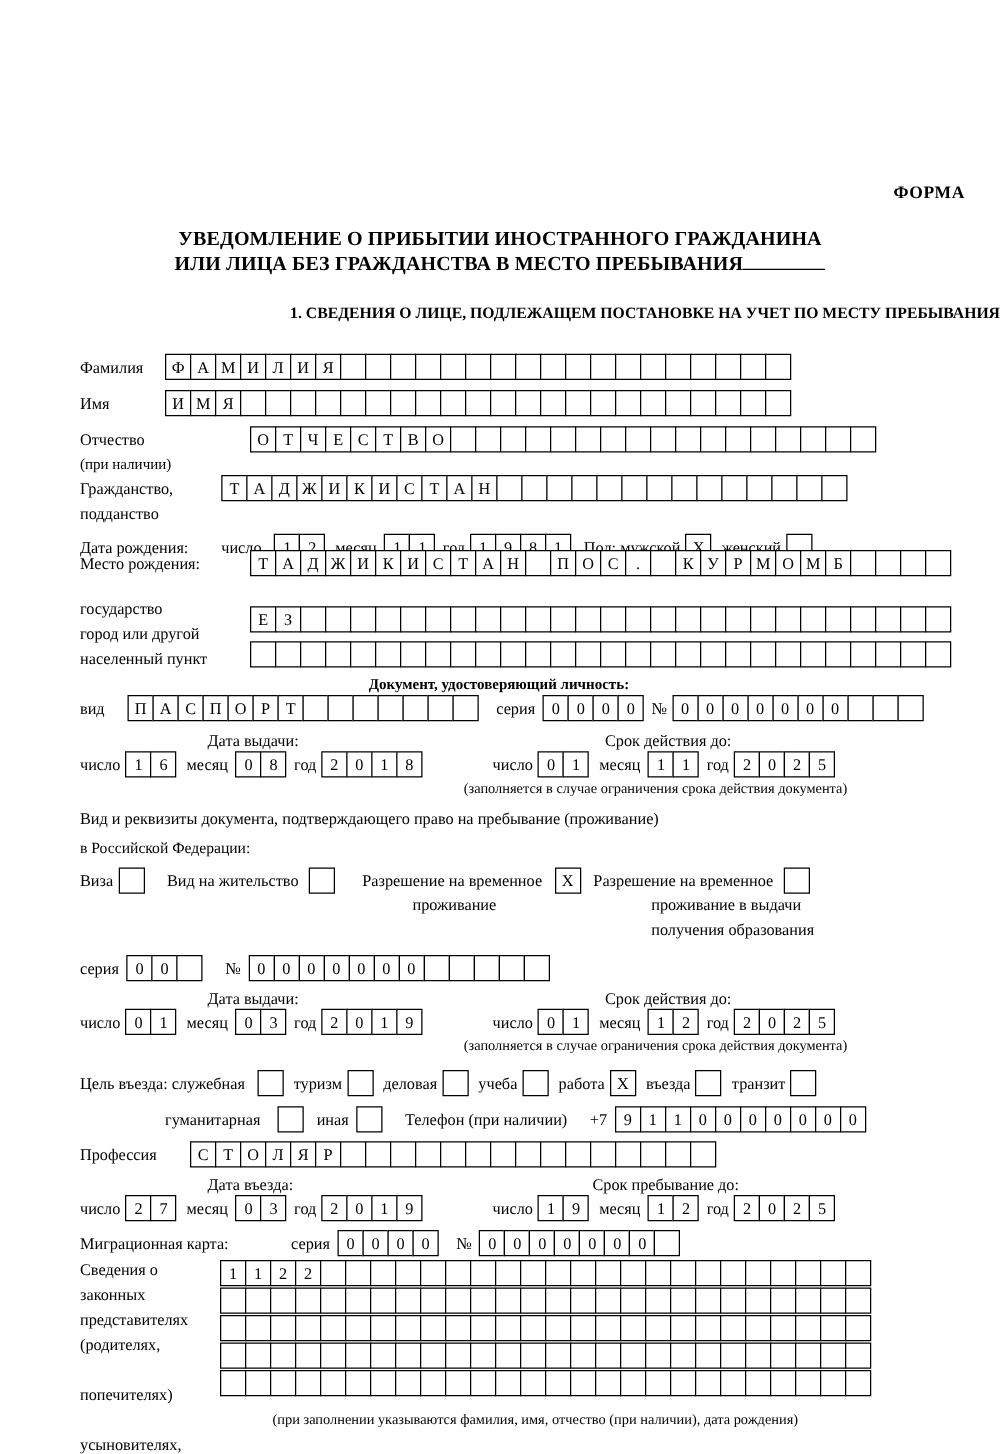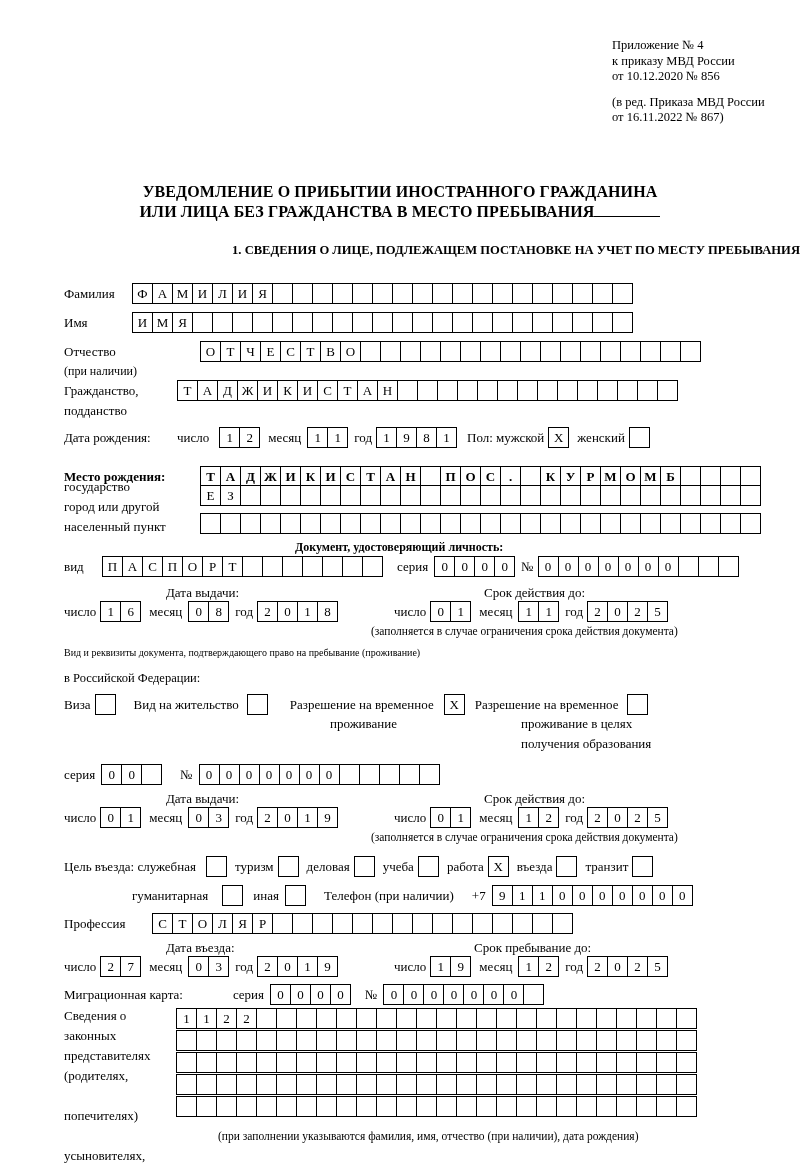--- a/index.html
+++ b/index.html
@@ -87,28 +87,22 @@
   .sp14 { width: 14px; }
   .sp18 { width: 18px; }
   .sp22 { width: 22px; }
   .sp28 { width: 28px; }
 </style>
 </head>
 <body>
 
 <div class="page">
 
-  <div class="hdr">
-    <div>Приложение № 4</div>
-    <div>к приказу МВД России</div>
-    <div>от 10.12.2020 № 856</div>
-    <div class="sub">(в ред. Приказа МВД России</div>
-    <div>от 16.11.2022 № 867)</div>
-  </div>
-
+
+  <div class="forma">ФОРМА</div>
 
   <div class="title">
     <span>УВЕДОМЛЕНИЕ О ПРИБЫТИИ ИНОСТРАННОГО ГРАЖДАНИНА</span><br>
     <span>ИЛИ ЛИЦА БЕЗ ГРАЖДАНСТВА В МЕСТО ПРЕБЫВАНИЯ</span><span class="ul"></span>
   </div>
 
   <div class="section-title">1. СВЕДЕНИЯ О ЛИЦЕ, ПОДЛЕЖАЩЕМ ПОСТАНОВКЕ НА УЧЕТ ПО МЕСТУ ПРЕБЫВАНИЯ</div>
 
   <div class="row" style="left:64px; top:283px;">
     <div class="lbl" style="width:68px;">Фамилия</div>
@@ -263,21 +257,21 @@
     <div class="sp10"></div>
     <div class="lbl">Пол: мужской</div>
     <div class="sp4"></div>
     <div class="single">X</div>
     <div class="sp8"></div>
     <div class="lbl">женский</div>
     <div class="sp4"></div>
     <div class="single"></div>
   </div>
 
-  <div class="row" style="left:64px; top:466px;font-weight:bold;">
+  <div class="row" style="left:64px; top:440px;">
     <div class="lbl" style="width:136px;">Место рождения:</div>
     <div class="boxes" id="birthplace-1">
         <div class="bx">Т</div>
         <div class="bx">А</div>
         <div class="bx">Д</div>
         <div class="bx">Ж</div>
         <div class="bx">И</div>
         <div class="bx">К</div>
         <div class="bx">И</div>
         <div class="bx">С</div>
@@ -464,42 +458,42 @@
     <div class="boxes" id="doc-valid-year">
         <div class="bx">2</div>
         <div class="bx">0</div>
         <div class="bx">2</div>
         <div class="bx">5</div>
       </div>
   </div>
 
   <div class="note" style="position:absolute; left:371px; top:625px;">(заполняется в случае ограничения срока действия документа)</div>
 
-  <div class="lbl" style="position:absolute; left:64px; top:647px; font-size:10px;">Вид и реквизиты документа, подтверждающего право на пребывание (проживание)</div>
+  <div class="lbl" style="position:absolute; left:64px; top:647px; font-size:13px;">Вид и реквизиты документа, подтверждающего право на пребывание (проживание)</div>
   <div class="lbl" style="position:absolute; left:64px; top:671px; font-size:12.5px;">в Российской Федерации:</div>
 
   <div class="row" style="left:64px; top:694px;">
     <div class="lbl">Виза</div>
     <div class="sp4"></div>
     <div class="single"></div>
     <div class="sp18"></div>
     <div class="lbl">Вид на жительство</div>
     <div class="sp8"></div>
     <div class="single"></div>
     <div class="sp22"></div>
     <div class="lbl">Разрешение на временное</div>
     <div class="sp10"></div>
     <div class="single">X</div>
     <div class="sp10"></div>
     <div class="lbl">Разрешение на временное</div>
     <div class="sp8"></div>
     <div class="single"></div>
   </div>
   <div class="lbl" style="position:absolute; left:330px; top:716px;">проживание</div>
-  <div class="lbl" style="position:absolute; left:521px; top:716px;">проживание в целях</div>
+  <div class="lbl" style="position:absolute; left:521px; top:716px;">проживание в выдачи</div>
   <div class="lbl" style="position:absolute; left:521px; top:736px;">получения образования</div>
 
   <div class="row" style="left:64px; top:764px;">
     <div class="lbl">серия</div>
     <div class="sp6"></div>
     <div class="boxes" id="permit-series">
         <div class="bx">0</div>
         <div class="bx">0</div>
         <div class="bx"></div>
       </div>

